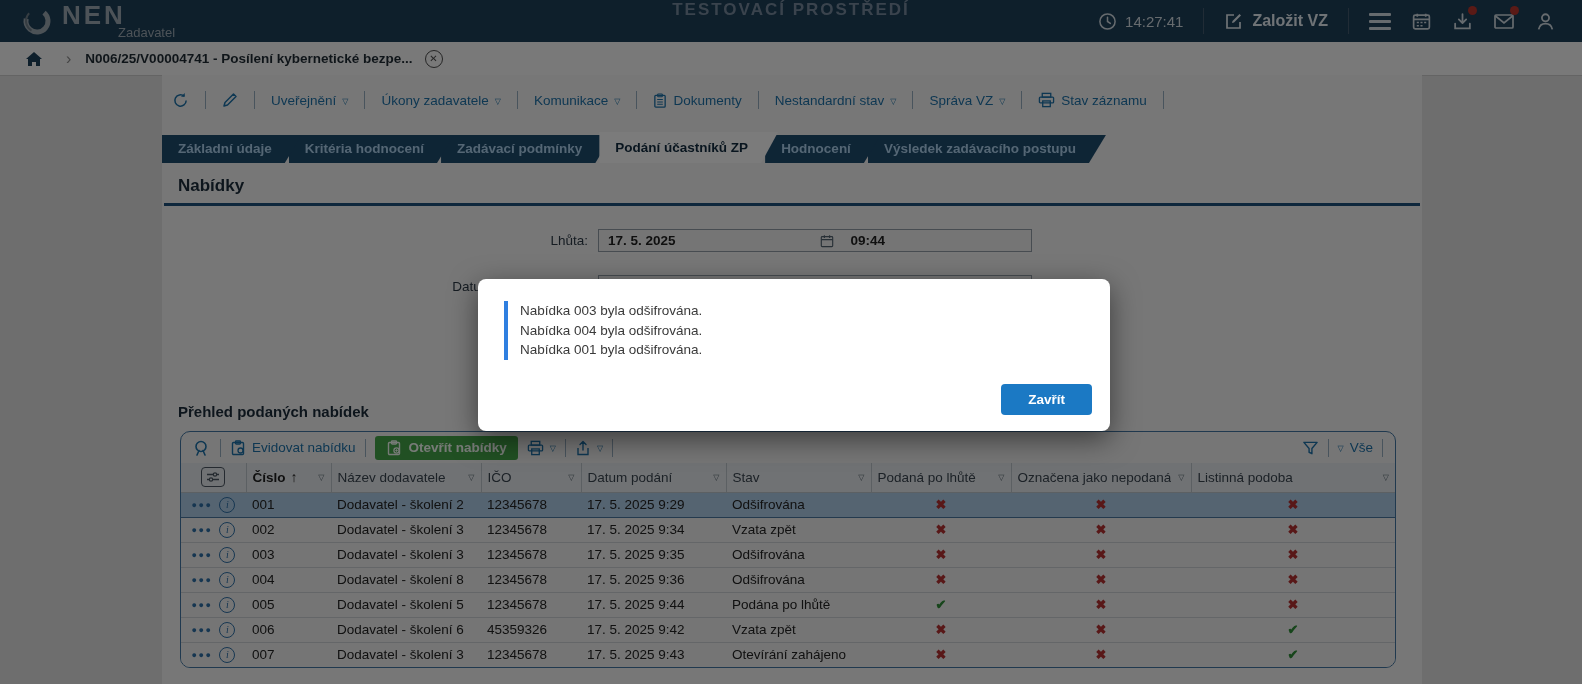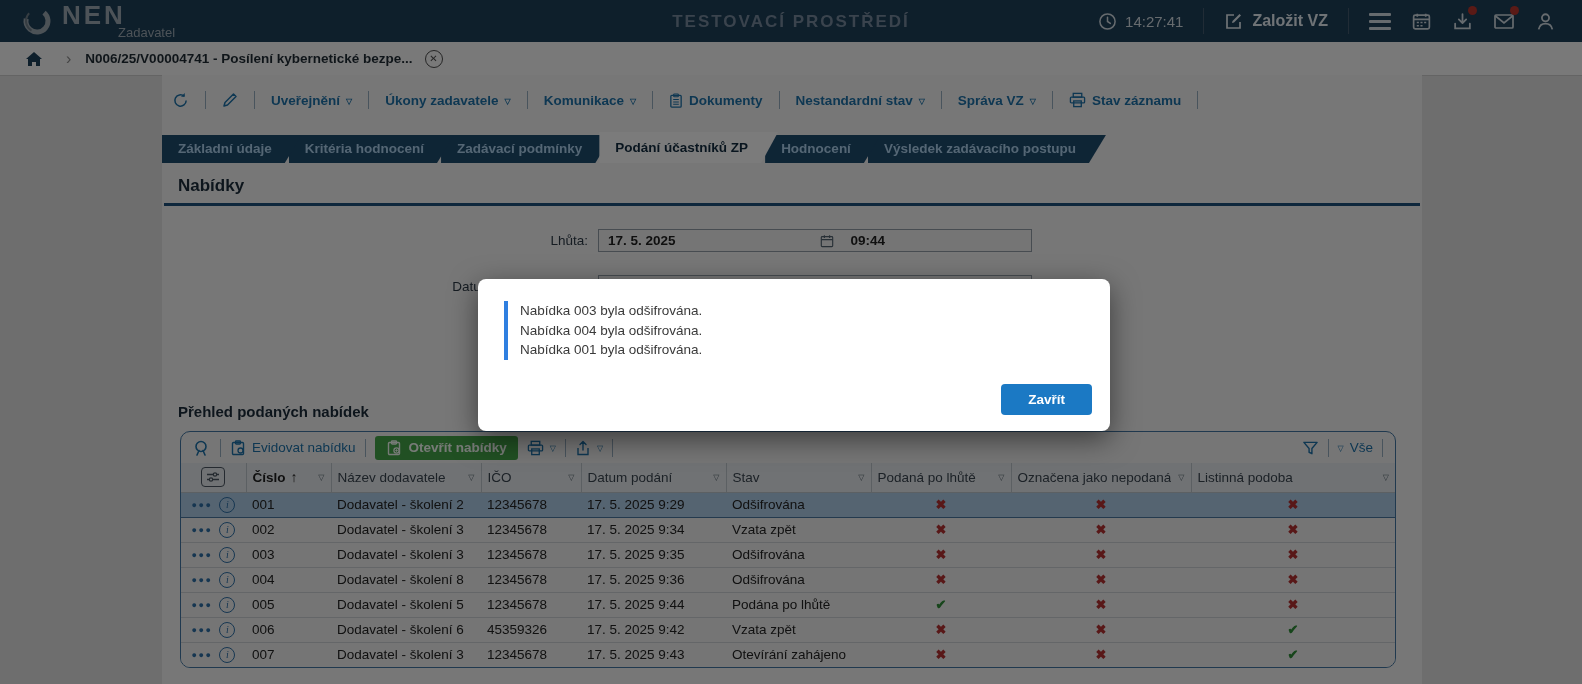--- a/index.html
+++ b/index.html
@@ -10,21 +10,21 @@
     font-family:"Liberation Sans", sans-serif;
     font-size:13.5px; color:#222;
   }
   
   .app-header{ position:absolute; left:0; top:0; width:100%; height:42px;
     background:var(--header-navy,#1c3e57); display:flex; align-items:center; }
   .brand-wrap{ display:flex; align-items:center; margin-left:20px; gap:8px; }
   .brand-col{ display:flex; flex-direction:column; }
   .brand{ font-size:26px; font-weight:bold; color:#9aa6b0; letter-spacing:3px; line-height:24px;}
   .brand-sub{ font-size:13px; color:#9aa6b0; margin:-2px 0 0 56px; white-space:nowrap; }
-  .env-title{ position:absolute; left:50%; top:12px; transform:translateX(-50%);
+  .env-title{ position:absolute; left:50%; top:0; transform:translateX(-50%);
     font-size:17px; font-weight:bold; letter-spacing:2px; color:#74879a; }
   .hdr-right{ margin-left:auto; display:flex; align-items:center; gap:20px; padding-right:26px; color:#cdd6dd; }
   .hdr-item{ display:flex; align-items:center; gap:8px; cursor:pointer; }
   .hdr-time{ font-size:15px; }
   .hdr-create{ font-size:16px; font-weight:bold; color:#dfe7ed; }
   .hdr-sep{ width:1px; height:26px; background:#42596c; }
   .icon-badge{ position:relative; }
   .badge-dot{ position:absolute; right:-4px; top:-5px; width:9px; height:9px; border-radius:50%; background:#b5342c; }
   .burger{ display:flex; flex-direction:column; gap:4px; }
   .burger i{ display:block; width:22px; height:3px; background:#cdd6dd; border-radius:1px; }
@@ -32,21 +32,21 @@
   .crumb-bar{ position:absolute; left:0; top:42px; width:100%; height:33px; background:#f2f2f2;
     display:flex; align-items:center; box-shadow:0 1px 0 #c9c9c9; }
   .crumb-home{ margin-left:24px; color:#1c3e57; display:flex; }
   .crumb-chev{ margin:0 14px 0 22px; color:#8a8a8a; font-size:16px; }
   .crumb-label{ font-weight:bold; font-size:13.5px; color:#1f2a33; }
   .crumb-close{ margin-left:12px; width:18px; height:18px; border:1.6px solid #4c4c4c; border-radius:50%;
     display:flex; align-items:center; justify-content:center; font-size:10px; color:#4c4c4c; cursor:pointer; }
   
   .content{ position:absolute; left:162px; top:75px; width:1260px; bottom:0; background:#efefef; }
   .rec-toolbar{ display:flex; align-items:center; margin:12px 0 0 10px; height:26px; gap:16px;
-    color:var(--link-blue,#1d6fa5);font-weight:bold; }
+    color:var(--link-blue,#1d6fa5); }
   .tb-item{ display:flex; align-items:center; gap:6px; cursor:pointer; white-space:nowrap; }
   .tb-sep{ width:1px; height:18px; background:#93a9ba; }
   .caret{ font-size:8px; margin-top:2px; }
   
   .tabs{ display:flex; align-items:flex-end; height:31px; margin-top:19px; }
   .tab{ position:relative; height:28px; line-height:28px; padding:0 30px 0 16px; margin-right:-13px;
     background:var(--tab-navy,#1d4a6b); color:#a9cde9; font-weight:bold; white-space:nowrap;
     clip-path:polygon(0 0,100% 0,calc(100% - 17px) 100%,0 100%); cursor:pointer; }
   .tab.active{ height:31px; line-height:31px; background:#f6f6f6; color:#122b3e; }
   

